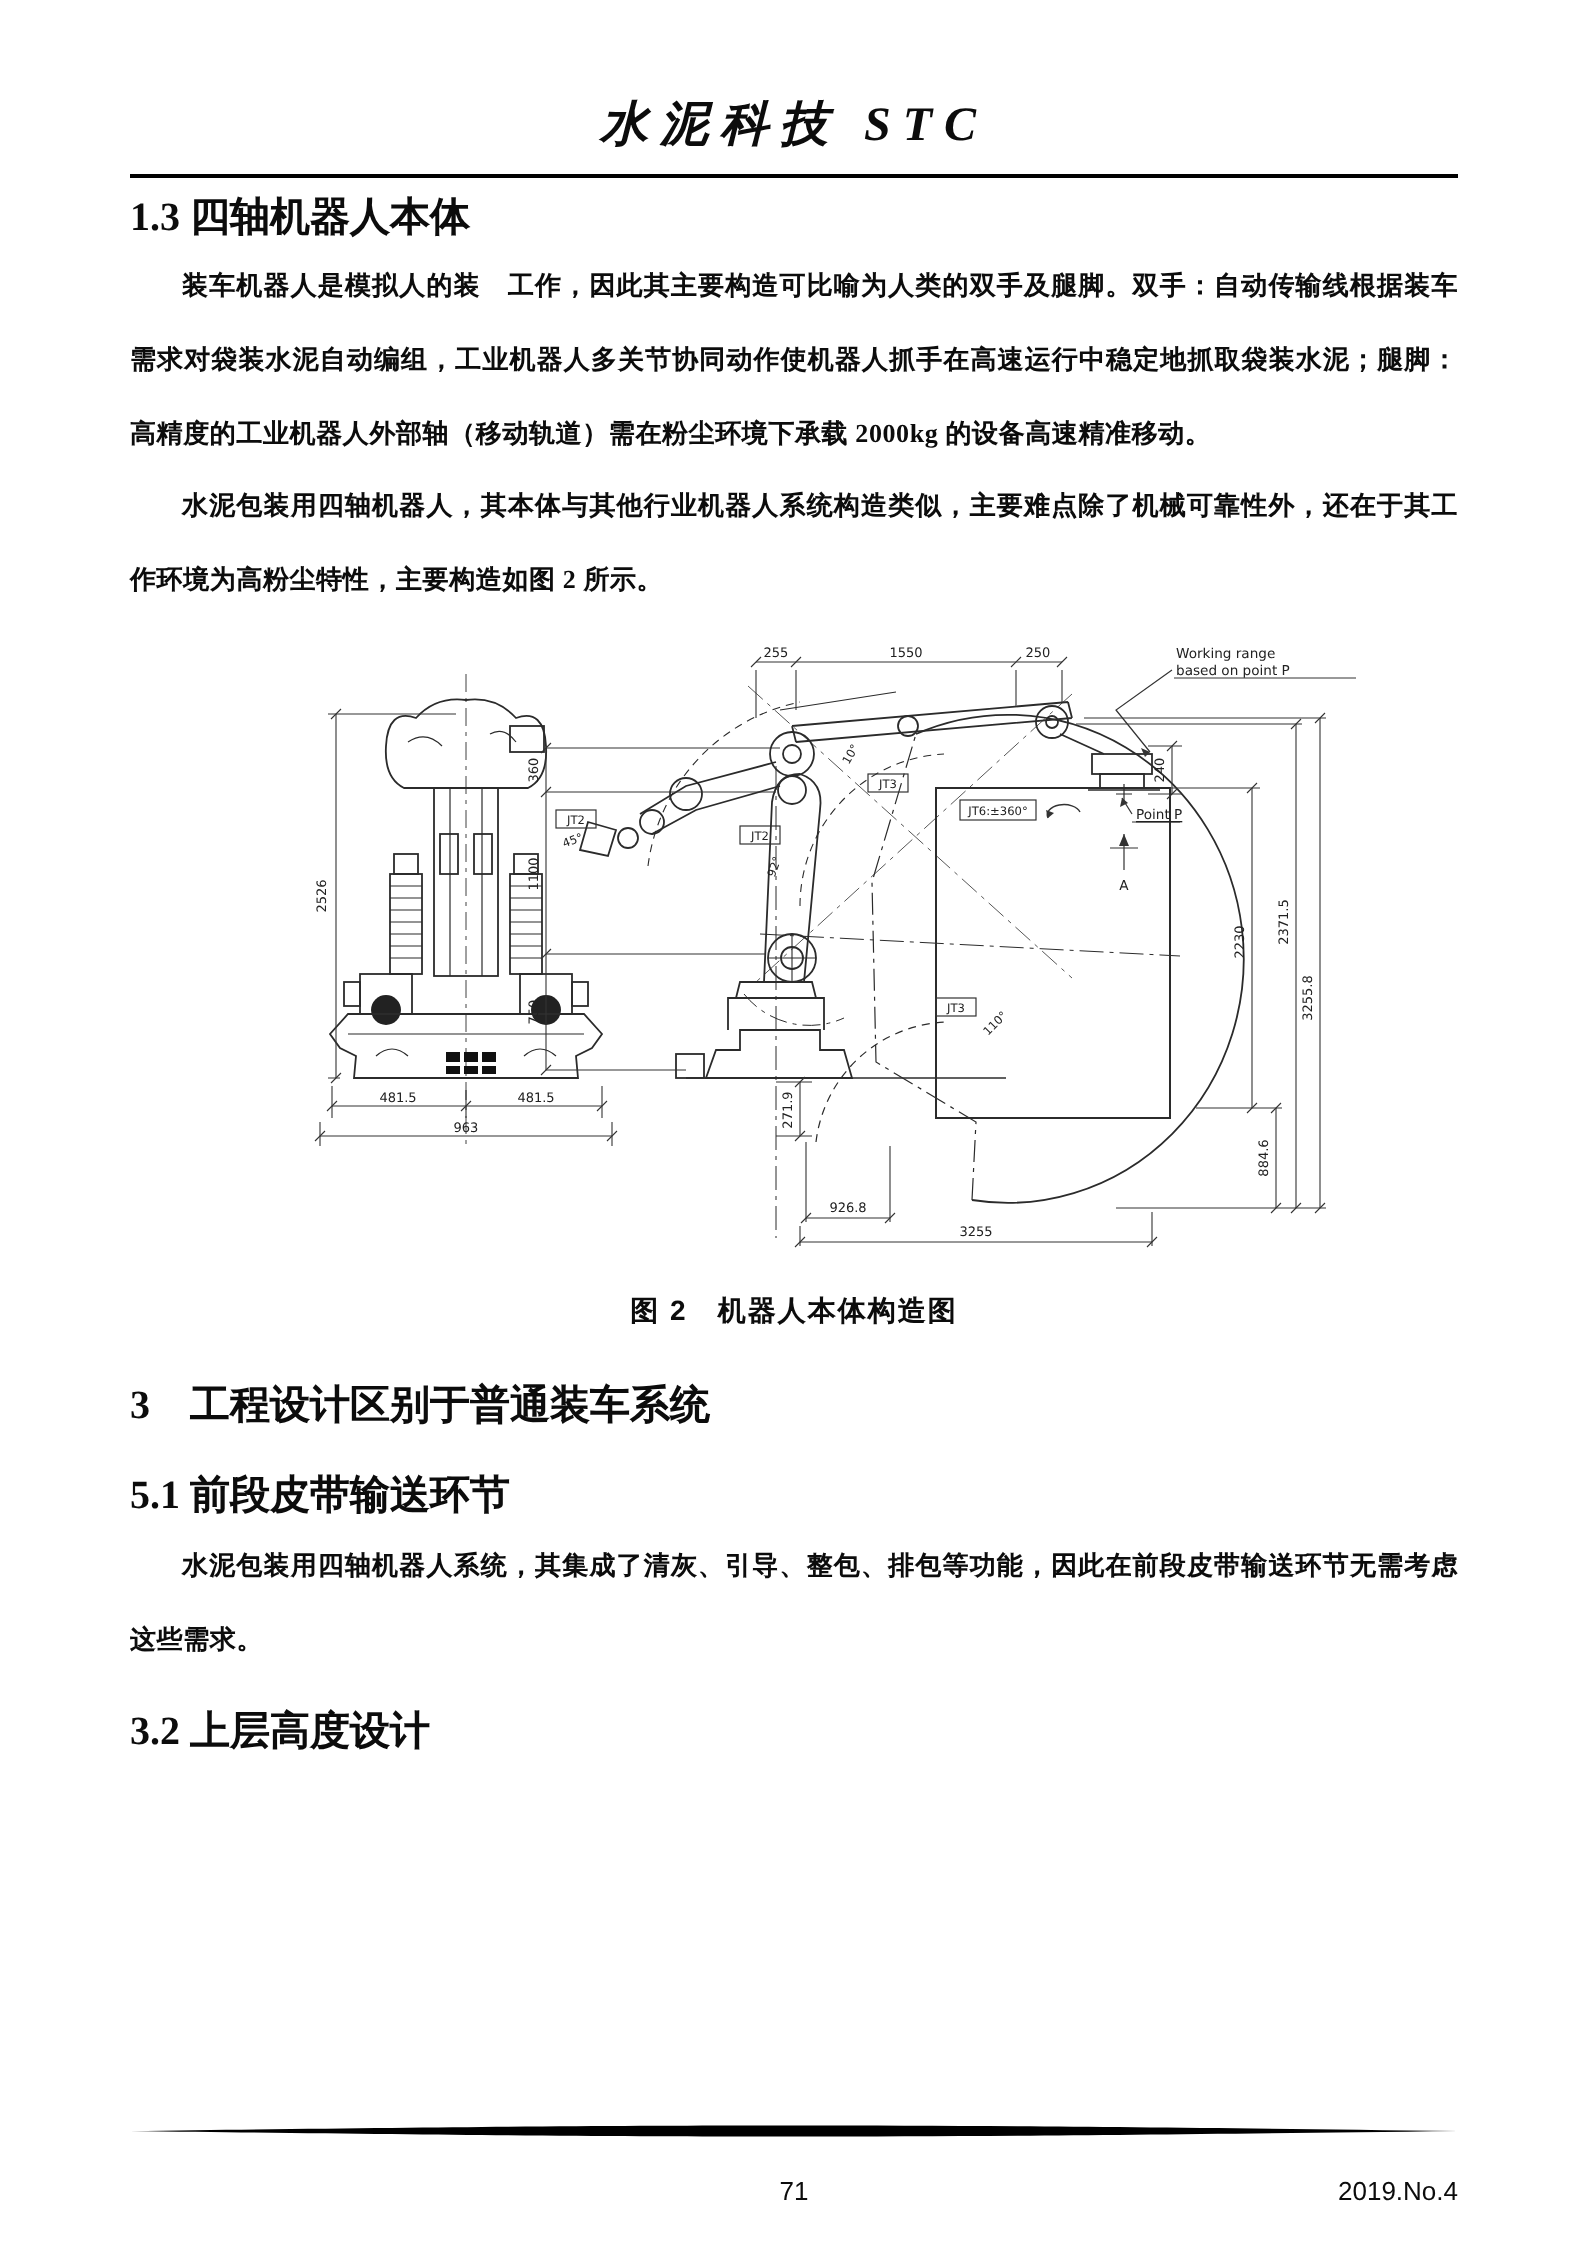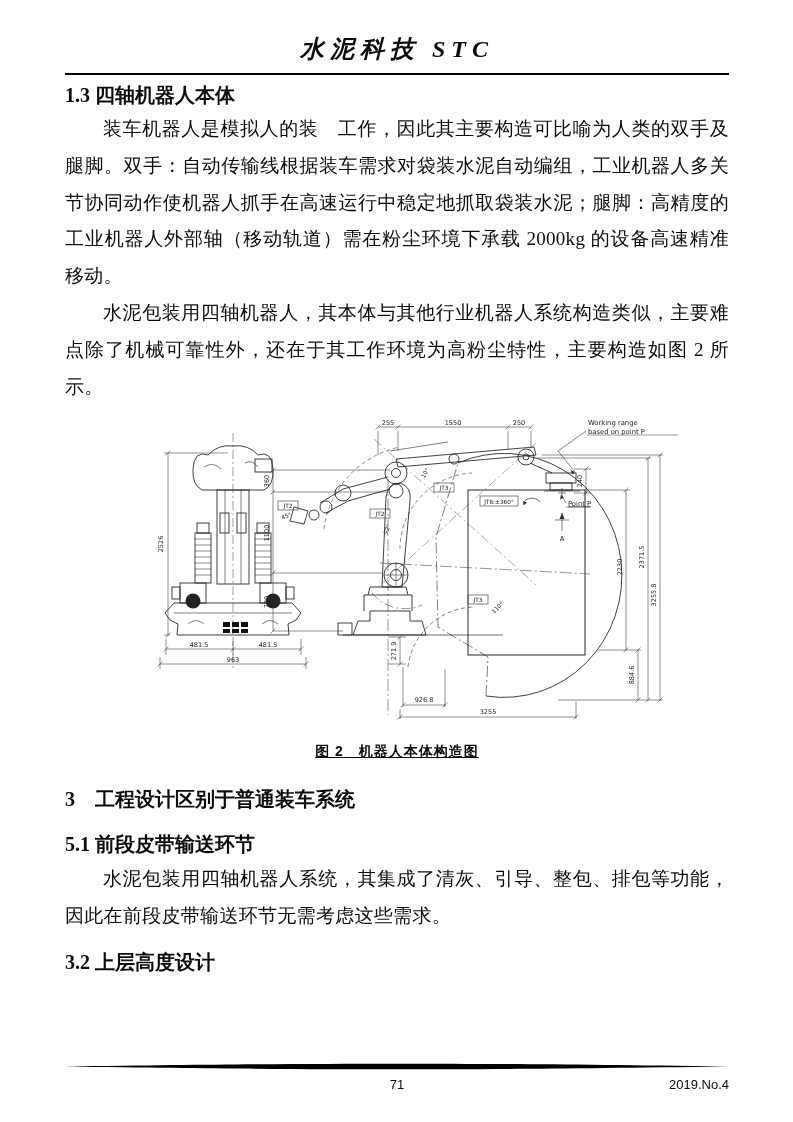--- a/index.html
+++ b/index.html
@@ -1,36 +1,36 @@
 <!DOCTYPE html>
 <html><head>
 <meta charset="utf-8">
 <style>
   html,body{margin:0;padding:0;background:#fff;}
   body{width:793px;height:1122px;position:relative;overflow:hidden;
        font-family:"Liberation Serif","DejaVu Serif",serif;color:#0c0c0c;}
-  .page{position:absolute;inset:0;padding:32px 64px 0 65px;box-sizing:border-box;}
+  .page{position:absolute;inset:0;padding:46px 64px 0 65px;box-sizing:border-box;}
   .jtitle{text-align:center;font-size:24px;font-weight:bold;font-style:italic;
           letter-spacing:6px;line-height:34px;height:34px;}
   .hr{border:none;border-top:2.2px solid #000;margin:7px 0 0 0;}
   .h-sec{font-size:20px;font-weight:bold;line-height:28px;
          font-family:"Liberation Serif","DejaVu Serif",serif;}
   .h23{margin-top:6px;}
   .h3{margin-top:24px;}
   .h31{margin-top:17px;}
   .h32{margin-top:13px;}
-  .para{font-size:19px;line-height:36.8px;text-align:justify;
-        text-indent:2em;margin:0;letter-spacing:.3px;}
+  .para{font-size:13px;line-height:36.8px;text-align:justify;
+        text-indent:2em;margin:0;letter-spacing:.3px;font-weight:bold;}
   .p-first{margin-top:2px;}
   .p-gap{margin-top:3px;}
   .figwrap{margin-top:12px;margin-left:73px;width:600px;height:320px;}
   .caption{text-align:center;font-size:14px;font-weight:bold;margin-top:6px;
-           font-family:"Liberation Sans","DejaVu Sans",sans-serif;letter-spacing:1px;text-decoration:underline;}
+           font-family:"Liberation Sans","DejaVu Sans",sans-serif;letter-spacing:1px;}
   .footer{position:absolute;left:65px;right:64px;top:1056px;}
-  .footrow{position:relative;margin-top:1px;height:20px;
+  .footrow{position:relative;margin-top:12px;height:20px;
            font-family:"Liberation Sans","DejaVu Sans",sans-serif;font-size:13px;}
   .pageno{position:absolute;left:50%;transform:translateX(-50%);top:2px;}
   .issue{position:absolute;right:0;top:2px;}
   svg text{font-family:"DejaVu Sans","Liberation Sans",sans-serif;fill:#222;}
   .dimtxt{font-size:6.5px;}
   .anntxt{font-size:6.8px;}
   .boxtxt{font-size:5.8px;}
 </style>
 </head>
 <body>

